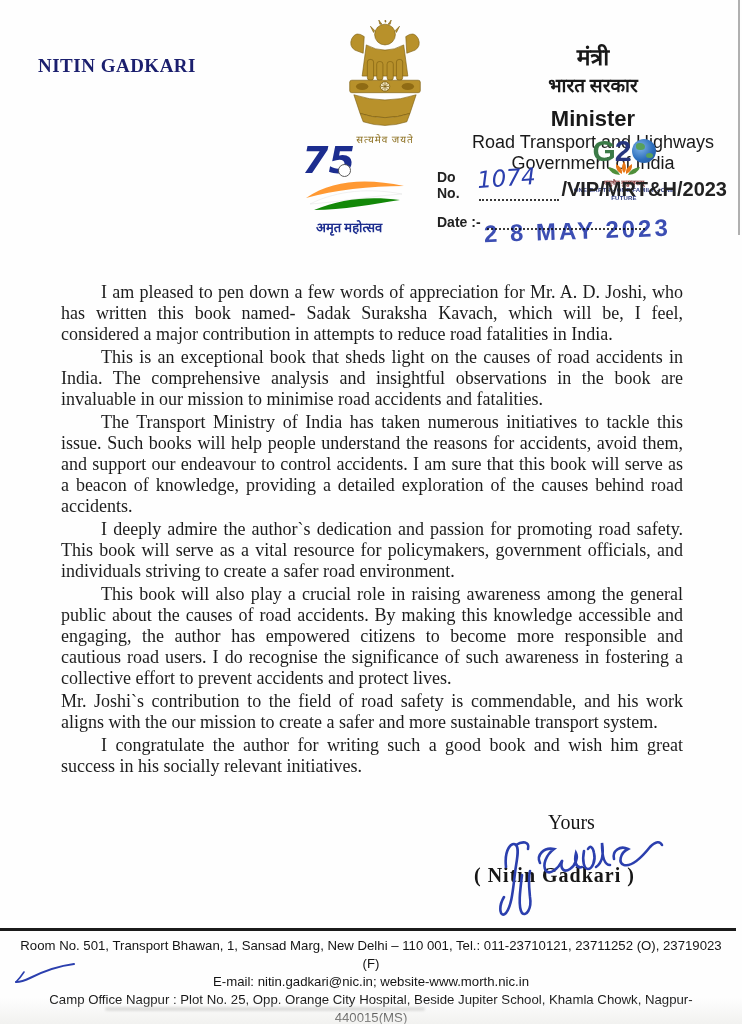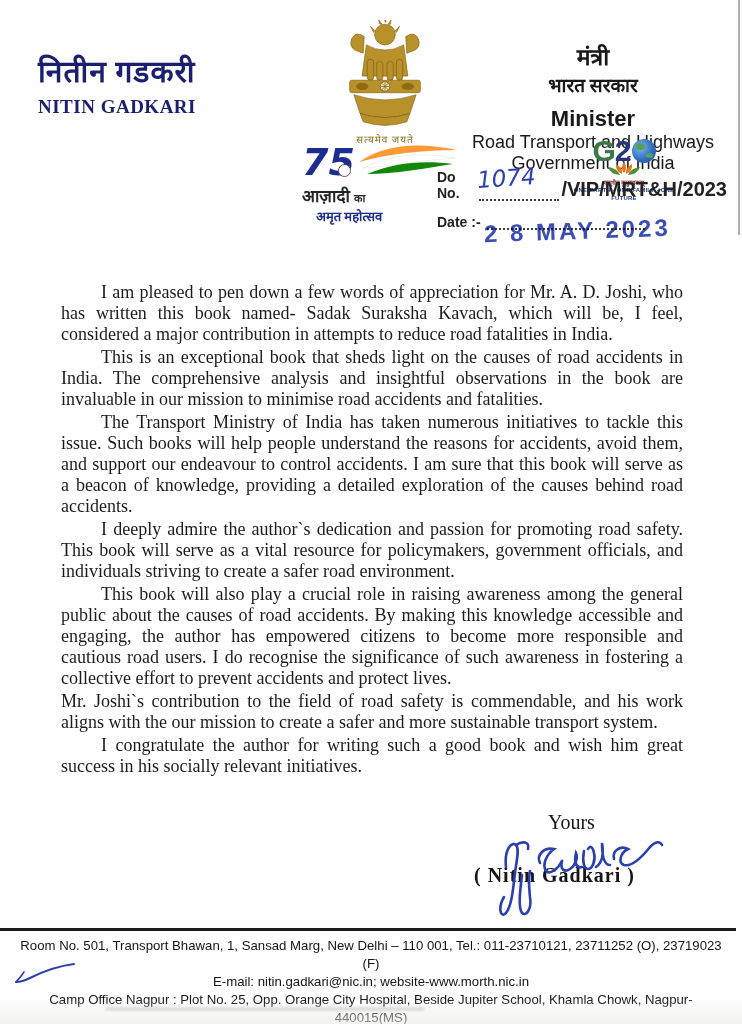--- a/index.html
+++ b/index.html
@@ -10,21 +10,21 @@
     font-family:"Liberation Serif", serif; color:#1d1d1d;
   }
   
   .name-block { position:absolute; left:38px; top:50px; color:#1b1f6e; }
   .name-hindi { font-size:30px; font-weight:bold; letter-spacing:1px; font-family:"Liberation Serif", serif; }
   .name-english { font-size:19px; font-weight:bold; letter-spacing:.5px; margin-top:5px; font-family:"Liberation Serif", serif; }
   
   .emblem-block { position:absolute; left:302px; top:20px; width:166px; text-align:center; }
   .emblem-motto { font-size:10px; color:#8a6d1c; margin-top:0px; letter-spacing:1px; }
   .azadi-block { position:absolute; left:302px; top:142px; width:170px; }
-  .azadi-row { display:flex; align-items:center; }
+  .azadi-row { display:flex; align-items:flex-start;flex-direction:column; }
   .azadi-75 { font-family:"DejaVu Sans", sans-serif; font-style:italic; font-weight:bold; font-size:38px; line-height:36px; color:#1c2d8f; }
   .azadi-chakra { position:absolute; left:36px; top:22px; width:13px; height:13px; border:1.5px solid #5a5a5a; border-radius:50%;
                   background:radial-gradient(circle, #fff 30%, #9a9a9a 31%, #fff 32%); }
   .azadi-l1 { font-size:17px; font-weight:bold; color:#22262b; margin-top:2px; }
   .azadi-l1 .ka { font-size:11px; }
   .azadi-l2 { font-size:13px; font-weight:bold; color:#1c2d8f; margin-left:14px; }
   
   .office-block { position:absolute; left:452px; top:20px; width:282px; text-align:center; color:#191919; }
   .office-h1 { font-size:23px; font-weight:bold;margin-top:20px; }
   .office-h2 { font-size:19px; font-weight:bold; }
@@ -73,21 +73,20 @@
   .bottom-smudge { position:absolute; left:105px; top:1007px; width:320px; height:4px; background:#c4c4c2; opacity:.5; border-radius:2px; filter:blur(1px); }
   .scan-edge { position:absolute; right:2px; top:0; width:2px; height:235px; background:#6f6f6f; opacity:.55; }
   .bottom-tint { position:absolute; left:0; top:998px; width:742px; height:26px; background:linear-gradient(#ffffff00,#e9e9e6); opacity:.6; }
 </style>
 </head>
 <body>
 
 <div class="page">
 
   <div class="name-block">
-    <div class="name-hindi">नितीन गडकरी</div>
     <div class="name-english">NITIN GADKARI</div>
   </div>
 
   <div class="emblem-block">
     <span>
       <svg width="104" height="108" viewBox="0 0 100 104">
         <g fill="#b8912b" stroke="#7c5e10" stroke-width="0.6">
 
           <path d="M30 16 q-8 -6 -12 2 q-3 7 3 11 l8 3 z"></path>
           <path d="M70 16 q8 -6 12 2 q3 7 -3 11 l-8 3 z"></path>
@@ -126,24 +125,20 @@
     <div class="azadi-row">
       <span class="azadi-75">75</span>
       <span class="azadi-chakra"></span>
       <span style="margin-left:2px;">
         <svg width="104" height="36" viewBox="0 0 104 36">
           <path d="M2 20 C28 2 62 0 100 8 C66 8 30 12 2 20 Z" fill="#ff9933"></path>
           <path d="M6 26 C34 12 66 10 98 16 C68 18 34 24 6 26 Z" fill="#ffffff" stroke="#dcdcdc" stroke-width="0.4"></path>
           <path d="M10 32 C38 20 68 18 96 22 C70 26 38 32 10 32 Z" fill="#138808"></path>
         </svg>
       </span>
-    </div>
-    <div class="azadi-l1">
-      <span>आज़ादी</span>
-      <span class="ka">का</span>
     </div>
     <div class="azadi-l2">अमृत महोत्सव</div>
   </div>
 
   <div class="office-block">
     <div class="office-h1">मंत्री</div>
     <div class="office-h3">भारत सरकार</div>
     <div class="office-e1">Minister</div>
     <div class="office-e2">Road Transport and Highways</div>
     <div class="office-e3">Government of India</div>

